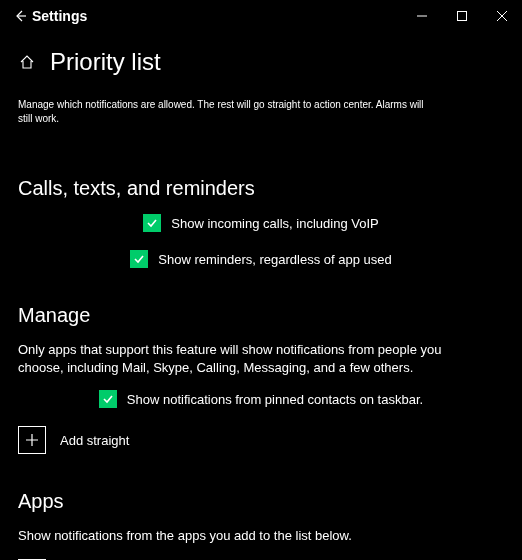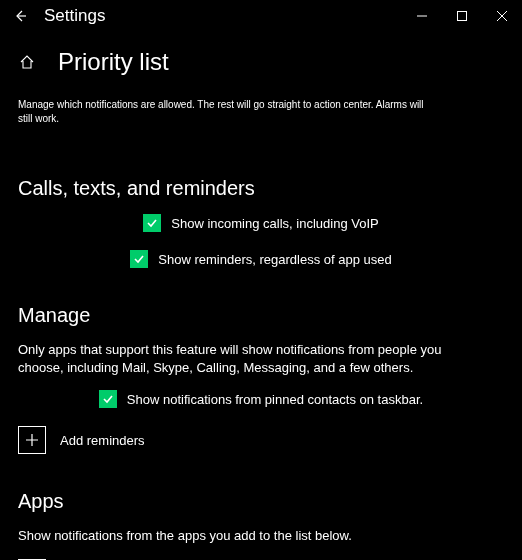--- a/index.html
+++ b/index.html
@@ -19,38 +19,38 @@
     padding-left: 8px;
   }
   .titlebar .back {
     width: 24px;
     height: 24px;
     display: flex;
     align-items: center;
     justify-content: center;
   }
   .titlebar .title {
-    margin-left: 12px;
-    font-size: 17px;
+    font-size: 14px;
+    font-weight: bold;
   }
   .titlebar .spacer { flex: 1; }
   .winctrl {
     width: 40px;
     height: 32px;
     display: flex;
     align-items: center;
     justify-content: center;
   }
   .content {
     padding: 10px 18px 0 18px;
   }
   .header-row {
     display: flex;
     align-items: center;
-    gap: 22px;
+    gap: 14px;
     margin-top: 6px;
     margin-bottom: 22px;
   }
   .home-icon {
     width: 18px;
     height: 18px;
     display: flex;
     align-items: center;
     justify-content: center;
   }
@@ -185,21 +185,21 @@
     </div>
     <div class="check-label">Show notifications from pinned contacts on taskbar.</div>
   </div>
 
   <div class="add-row">
     <div class="add-box">
       <svg width="16" height="16" viewBox="0 0 16 16">
         <path d="M8 2 L8 14 M2 8 L14 8" stroke="#fff" stroke-width="1.2"></path>
       </svg>
     </div>
-    <div class="add-label">Add reminders</div>
+    <div class="add-label">Add straight</div>
   </div>
 
   <div class="section-title section-gap">Apps</div>
   <div class="section-desc">Show notifications from the apps you add to the list below.</div>
 
   <div class="add-row">
     <div class="add-box">
       <svg width="16" height="16" viewBox="0 0 16 16">
         <path d="M8 2 L8 14 M2 8 L14 8" stroke="#fff" stroke-width="1.2"></path>
       </svg>

